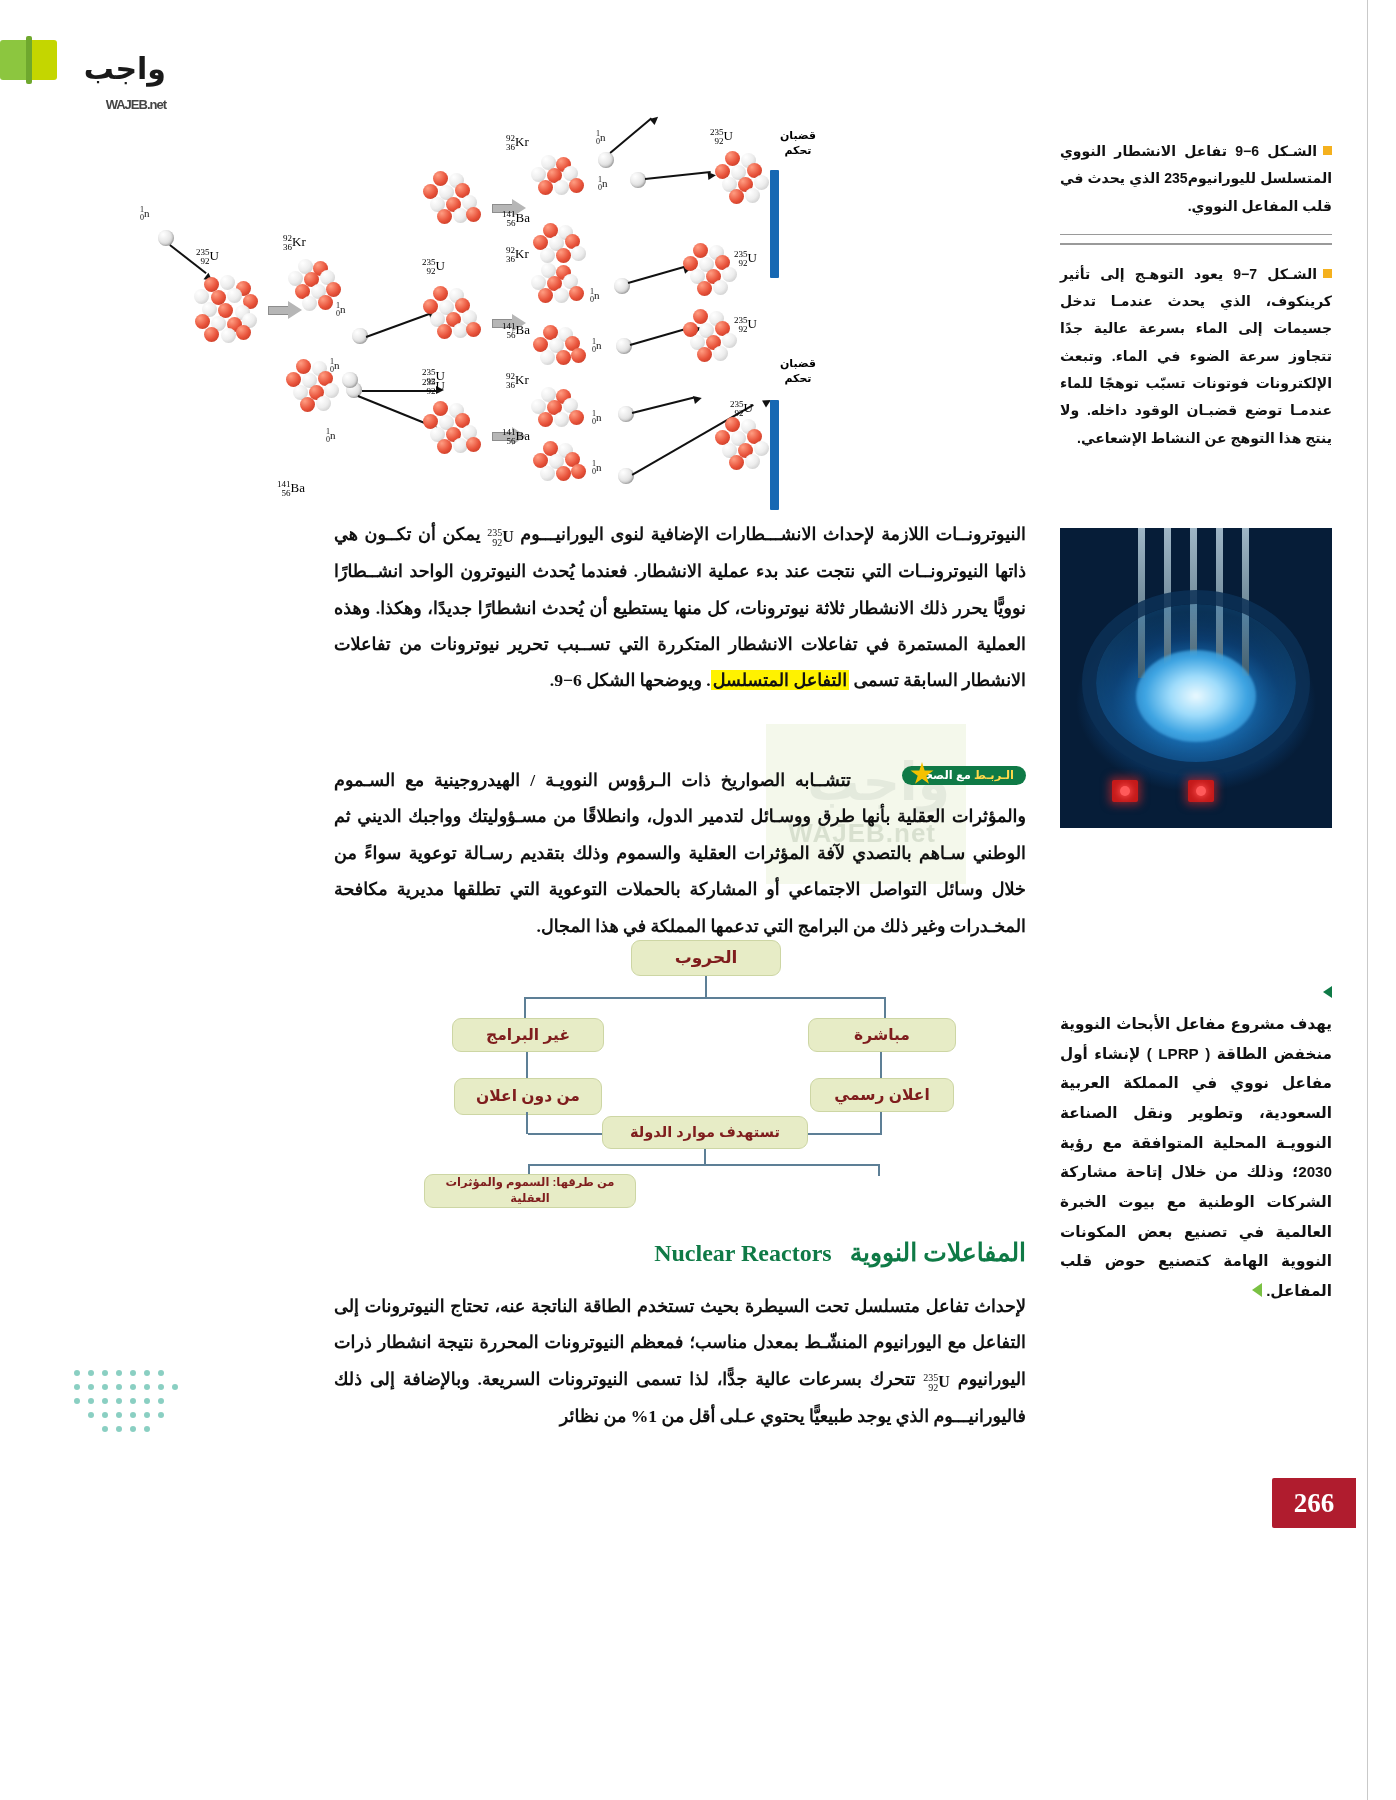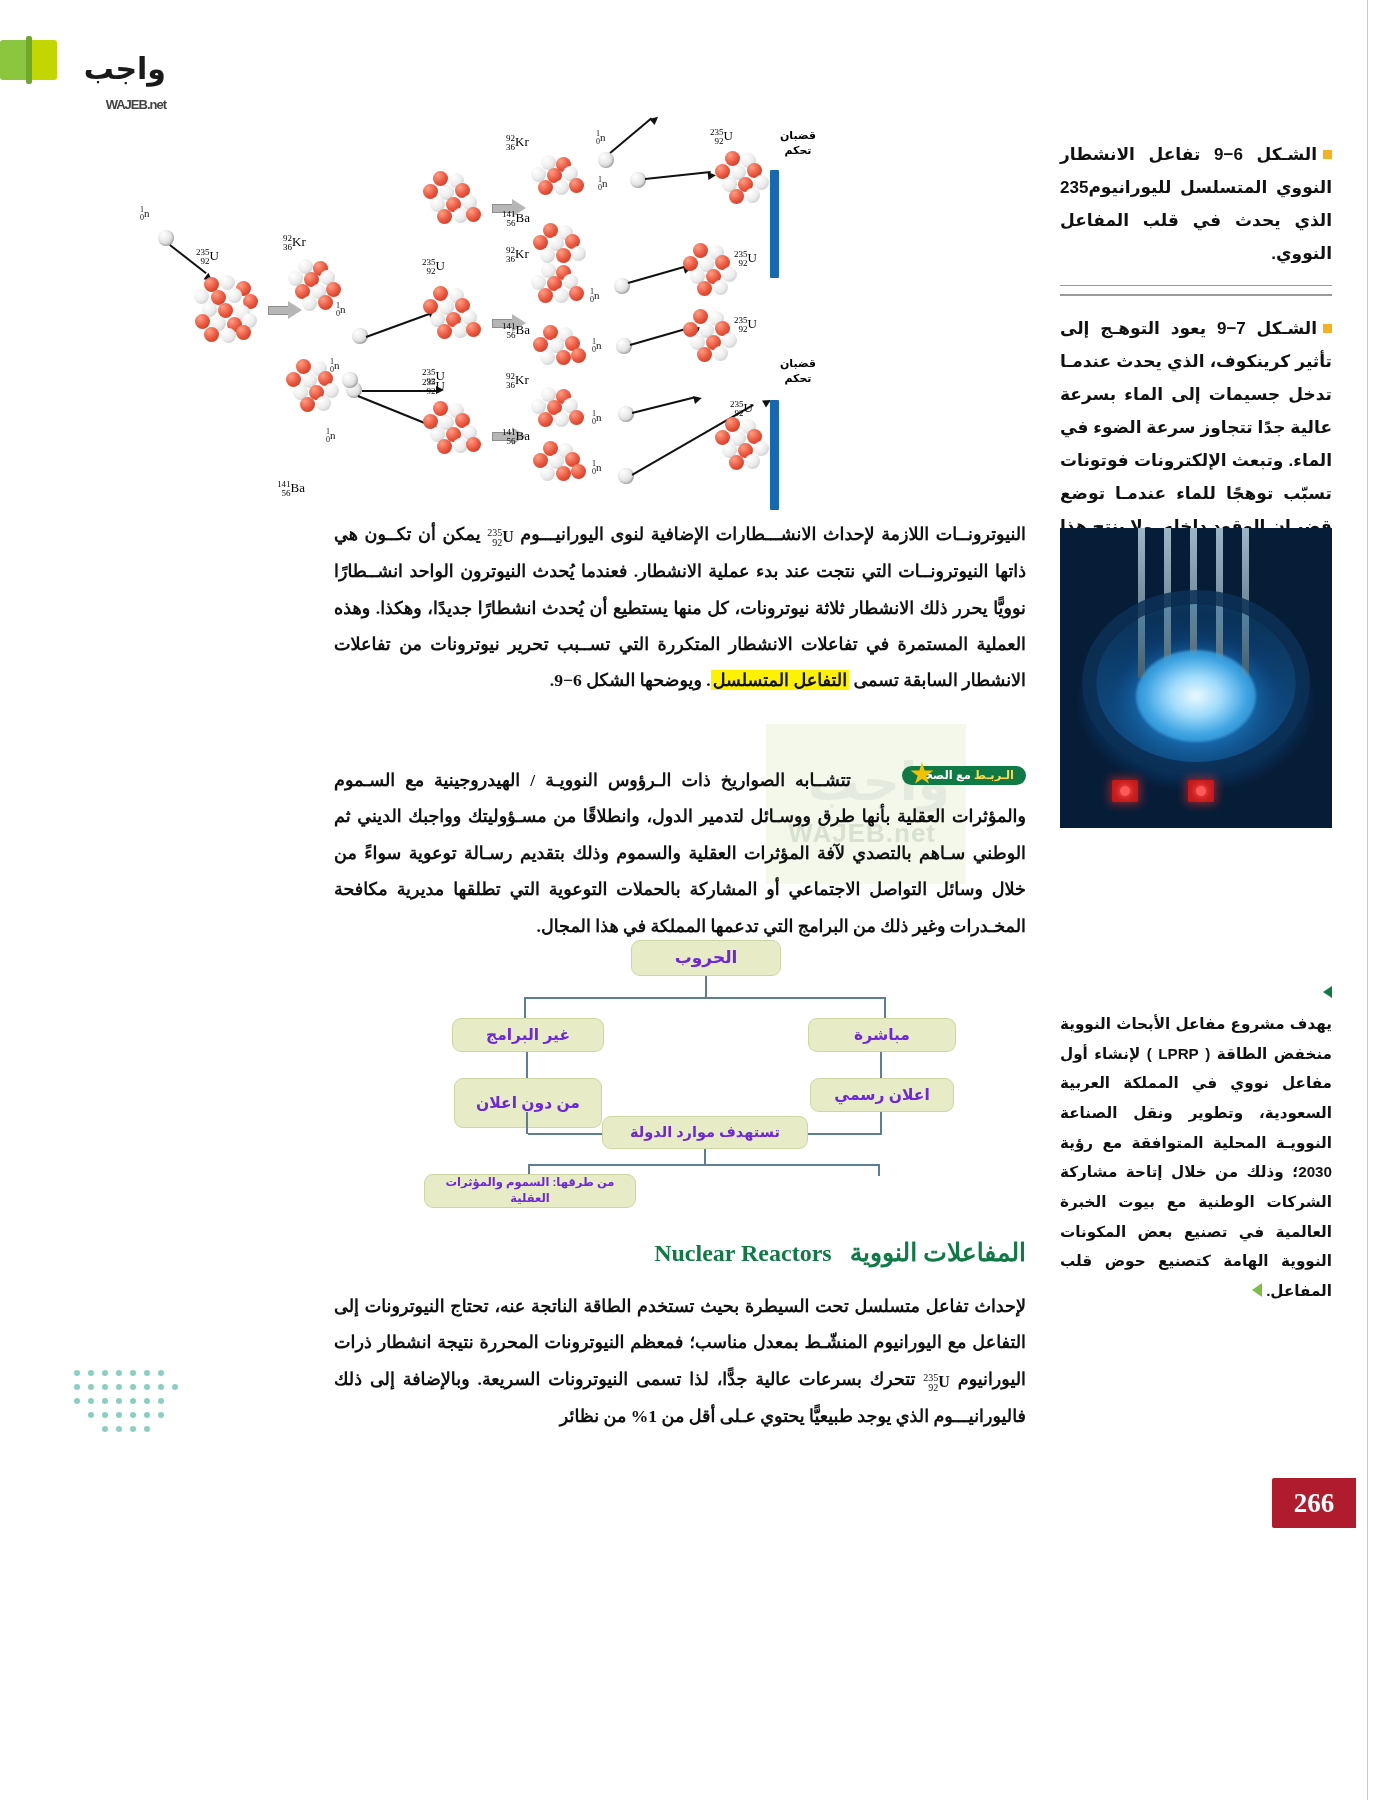--- a/index.html
+++ b/index.html
@@ -120,21 +120,21 @@
     line-height: 1.35; direction: rtl; font-weight: 600;
   }
 
   
   .sidebar {
     position: absolute; right: 64px; top: 138px; width: 272px;
     direction: rtl; text-align: justify;
   }
   .cap-block { margin-bottom: 4px; }
   .cap-text {
-    font-size: 17px; color: #111; line-height: 1.95; font-weight: bold;
+    font-size: 14px; color: #111; line-height: 1.95; font-weight: bold;
     text-align: justify; text-align-last: right;
   }
   .cap-text .sq {
     display: inline-block; width: 9px; height: 9px; background: #f5b11e;
     margin-left: 6px; vertical-align: 1px;
   }
   .cap-rule { height: 1.5px; background: #9a9a9a; margin: 14px 0 16px; }
 
   .photo {
     position: absolute; right: 64px; top: 528px; width: 272px; height: 300px;
@@ -233,21 +233,21 @@
   }
 
   
   .flow {
     position: absolute; right: 430px; top: 940px; width: 520px; height: 275px;
     direction: rtl;
   }
   .fbox {
     position: absolute;
     background: #e7ecc6; border: 1px solid #cdd6a4; border-radius: 9px;
-    color: #6d28d9; font-weight: bold; text-align: center;
+    color: #7f1d1d; font-weight: bold; text-align: center;
     display: flex; align-items: center; justify-content: center;
     line-height: 1.35;
   }
   .fline { position: absolute; background: #5d7f96; }
   .fline.h { height: 1.6px; }
   .fline.v { width: 1.6px; }
 
   
   .sec-head {
     position: absolute; right: 370px; top: 1238px; width: 692px;
@@ -727,21 +727,21 @@
     <div class="fline v" style="right:80px; top:57px; height:22px;"></div>
     <div class="fline v" style="right:440px; top:57px; height:22px;"></div>
 
     <div class="fbox" style="right:10px; top:78px; width:148px; height:34px; font-size:15.5px;">مباشرة</div>
     <div class="fbox" style="right:362px; top:78px; width:152px; height:34px; font-size:15.5px;">غير البرامج</div>
 
     <div class="fline v" style="right:84px; top:112px; height:26px;"></div>
     <div class="fline v" style="right:438px; top:112px; height:26px;"></div>
 
     <div class="fbox" style="right:12px; top:138px; width:144px; height:34px; font-size:15.5px;">اعلان رسمي</div>
-    <div class="fbox" style="right:364px; top:138px; width:148px; height:50px; font-size:15.5px;">من دون اعلان</div>
+    <div class="fbox" style="right:364px; top:138px; width:148px; height:37px; font-size:15.5px;">من دون اعلان</div>
 
     <div class="fline v" style="right:84px; top:172px; height:22px;"></div>
     <div class="fline v" style="right:438px; top:172px; height:22px;"></div>
     <div class="fline h" style="right:84px; top:193px; width:354px;"></div>
 
     <div class="fbox" style="right:158px; top:176px; width:206px; height:33px; font-size:14.5px;">تستهدف موارد الدولة</div>
     <div class="fline v" style="right:260px; top:209px; height:16px;"></div>
     <div class="fline h" style="right:86px; top:224px; width:350px;"></div>
     <div class="fline v" style="right:86px; top:224px; height:12px;"></div>
     <div class="fline v" style="right:436px; top:224px; height:12px;"></div>

